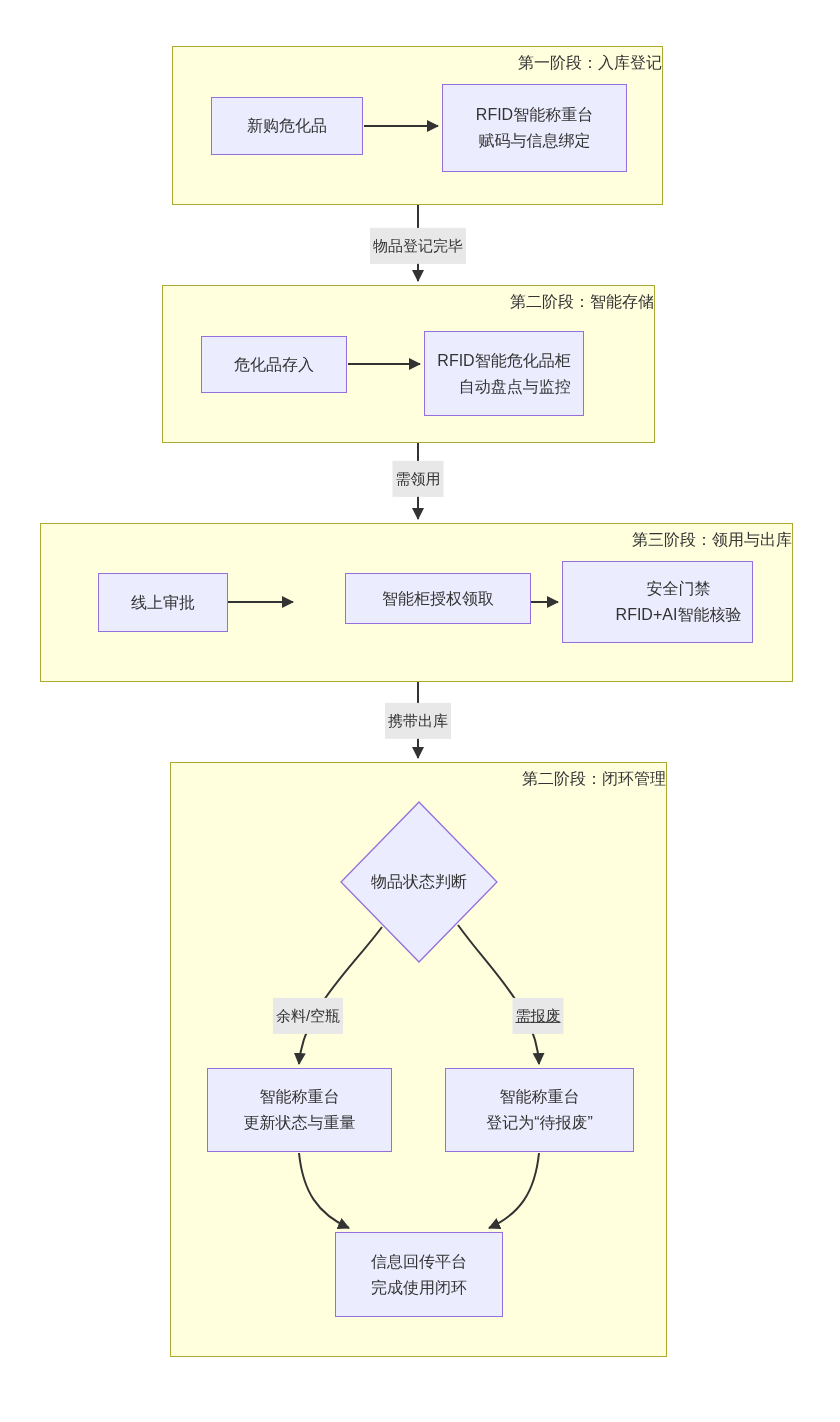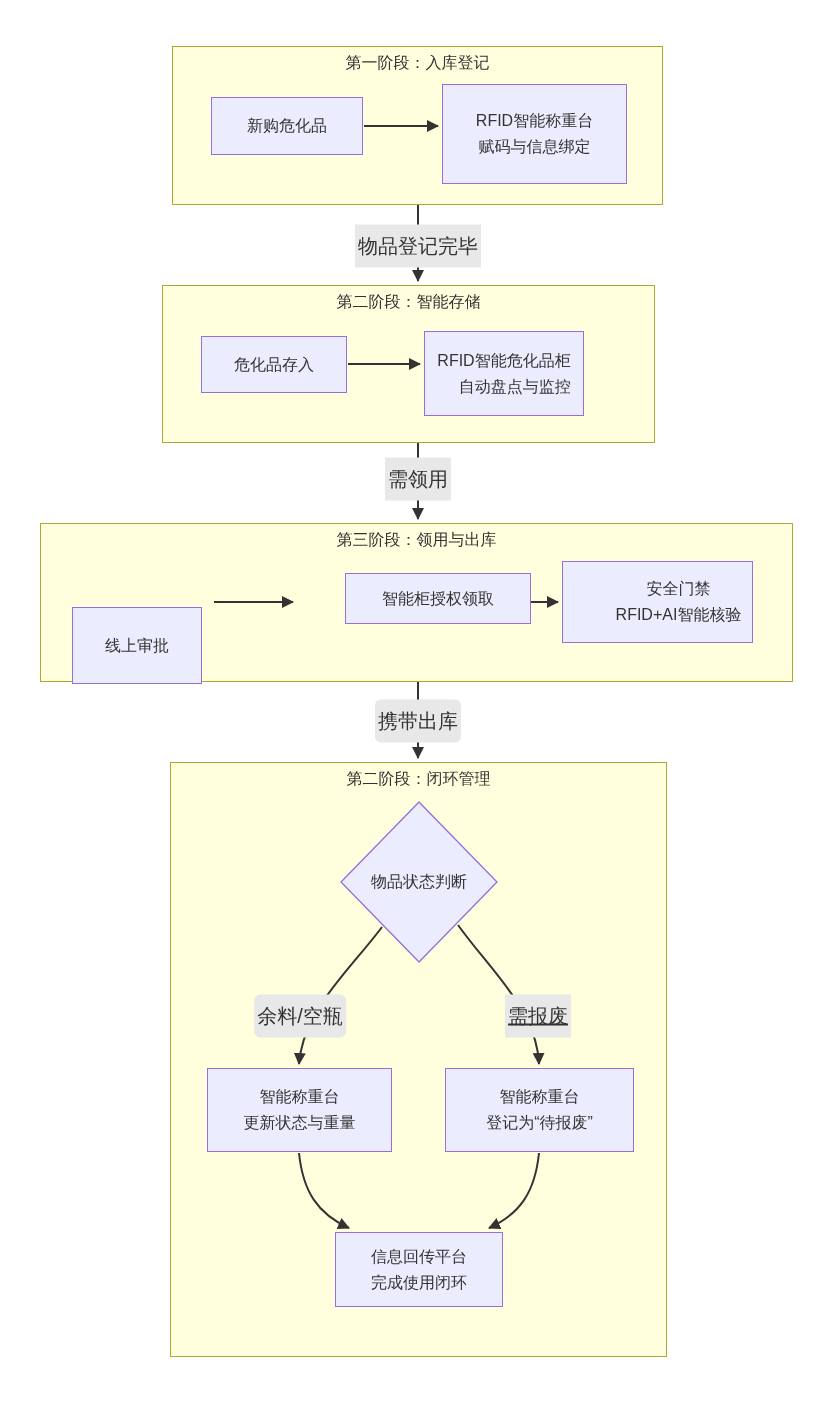--- a/index.html
+++ b/index.html
@@ -24,21 +24,21 @@
   }
   .cluster {
     position: absolute;
     background: var(--cluster-fill);
     border: 1px solid var(--cluster-border);
     box-sizing: border-box;
   }
   .cluster-title {
     position: absolute;
     top: 6px; left: 0; right: 0;
-    text-align: center;
+    text-align: right;
     font-size: 16px;
     color: var(--text-color);
   }
   .node {
     position: absolute;
     background: var(--node-fill);
     border: 1px solid var(--node-border);
     box-sizing: border-box;
     display: flex;
     align-items: center;
@@ -46,21 +46,21 @@
     text-align: center;
     font-size: 16px;
     line-height: 1.6;
     white-space: pre-line;
     color: var(--text-color);
   }
   .edge-label {
     position: absolute;
     transform: translate(-50%, -50%);
     background: var(--edge-label-bg);
-    font-size: 20px;
+    font-size: 15px;
     line-height: 1.35;
     padding: 8px 3px;
     color: var(--text-color);
     white-space: nowrap;
   }
   .diamond-label {
     position: absolute;
     transform: translate(-50%, -50%);
     font-size: 16px;
     color: var(--text-color);
@@ -123,49 +123,49 @@
     <path class="edge-path" d="M382,927 C350,970 303,1010 299,1064" marker-end="url(#arrow)"></path>
     <path class="edge-path" d="M458,925 C490,970 537,1010 539,1064" marker-end="url(#arrow)"></path>
     <path class="edge-path" d="M299,1153 C303,1192 318,1214 349,1228" marker-end="url(#arrow)"></path>
     <path class="edge-path" d="M539,1153 C535,1192 520,1214 489,1228" marker-end="url(#arrow)"></path>
 
     <polygon class="diamond-shape" points="419,802 497,882 419,962 341,882"></polygon>
   </svg>
 
   <div class="node" style="left:211px; top:97px; width:152px; height:58px;">新购危化品</div>
 
-  <div class="node" style="left:442px; top:84px; width:185px; height:100px;">RFID智能称重台
+  <div class="node" style="left:442px; top:84px; width:185px; height:88px;">RFID智能称重台
 赋码与信息绑定</div>
 
   <div class="node" style="left:201px; top:336px; width:146px; height:57px;text-align:right;">危化品存入</div>
 
   <div class="node" style="left:424px; top:331px; width:160px; height:85px;text-align:right;">RFID智能危化品柜
 自动盘点与监控</div>
 
-  <div class="node" style="left:72px; top:573px; width:130px; height:77px;margin-top:34px;">线上审批</div>
+  <div class="node" style="left:98px; top:573px; width:130px; height:59px;">线上审批</div>
 
   <div class="node" style="left:297px; top:573px; width:186px; height:51px;margin-left:48px;">智能柜授权领取</div>
 
   <div class="node" style="left:562px; top:561px; width:191px; height:82px;padding-left:42px;">安全门禁
 RFID+AI智能核验</div>
 
   <div class="diamond-label" style="left:419px; top:882px;text-align:center;">物品状态判断</div>
 
   <div class="node" style="left:207px; top:1068px; width:185px; height:84px;">智能称重台
 更新状态与重量</div>
 
   <div class="node" style="left:445px; top:1068px; width:189px; height:84px;">智能称重台
 登记为“待报废”</div>
 
-  <div class="node" style="left:335px; top:1232px; width:168px; height:75px;">信息回传平台
+  <div class="node" style="left:335px; top:1232px; width:168px; height:85px;">信息回传平台
 完成使用闭环</div>
 
   <div class="edge-label" style="left:418px; top:246px;">物品登记完毕</div>
 
   <div class="edge-label" style="left:418px; top:479px;">需领用</div>
 
-  <div class="edge-label" style="left:418px; top:721px;border-radius:6px;">携带出库</div>
+  <div class="edge-label" style="left:418px; top:721px;">携带出库</div>
 
-  <div class="edge-label" style="left:300px; top:1016px;border-radius:6px;">余料/空瓶</div>
+  <div class="edge-label" style="left:308px; top:1016px;">余料/空瓶</div>
 
   <div class="edge-label" style="left:538px; top:1016px;text-decoration:underline;">需报废</div>
 
 </div>
 
 </body></html>

